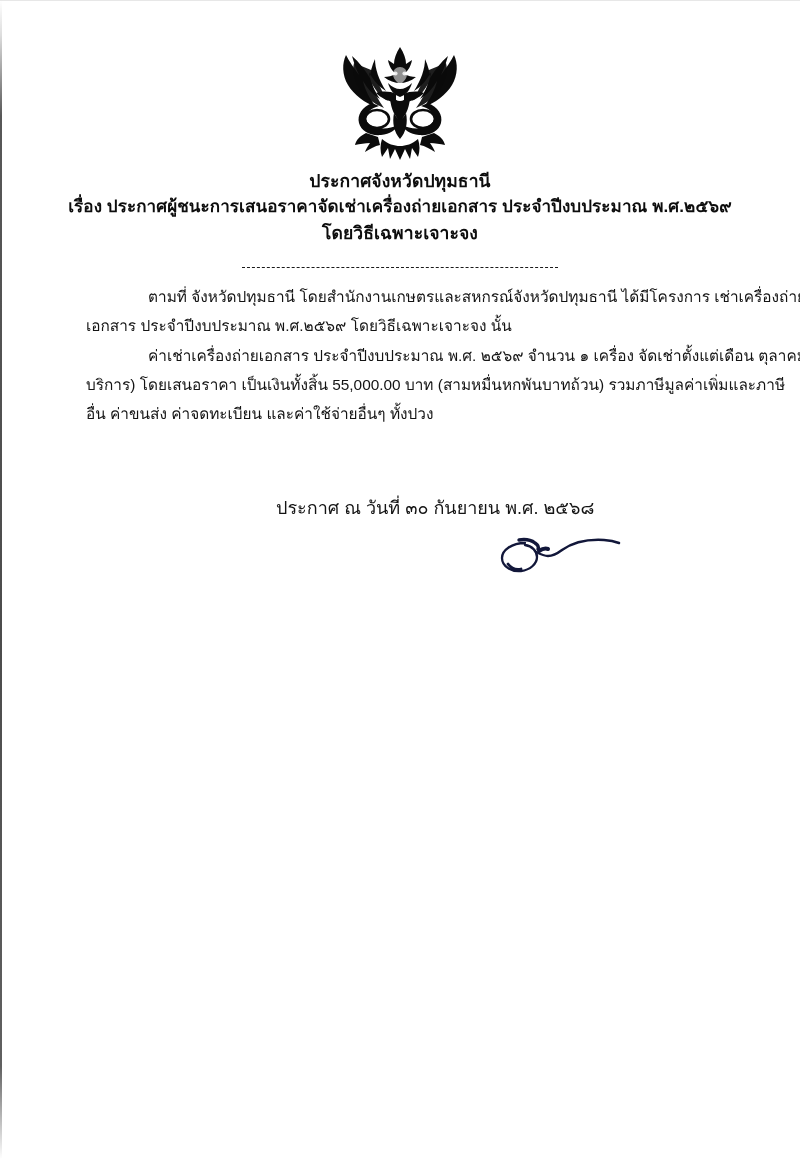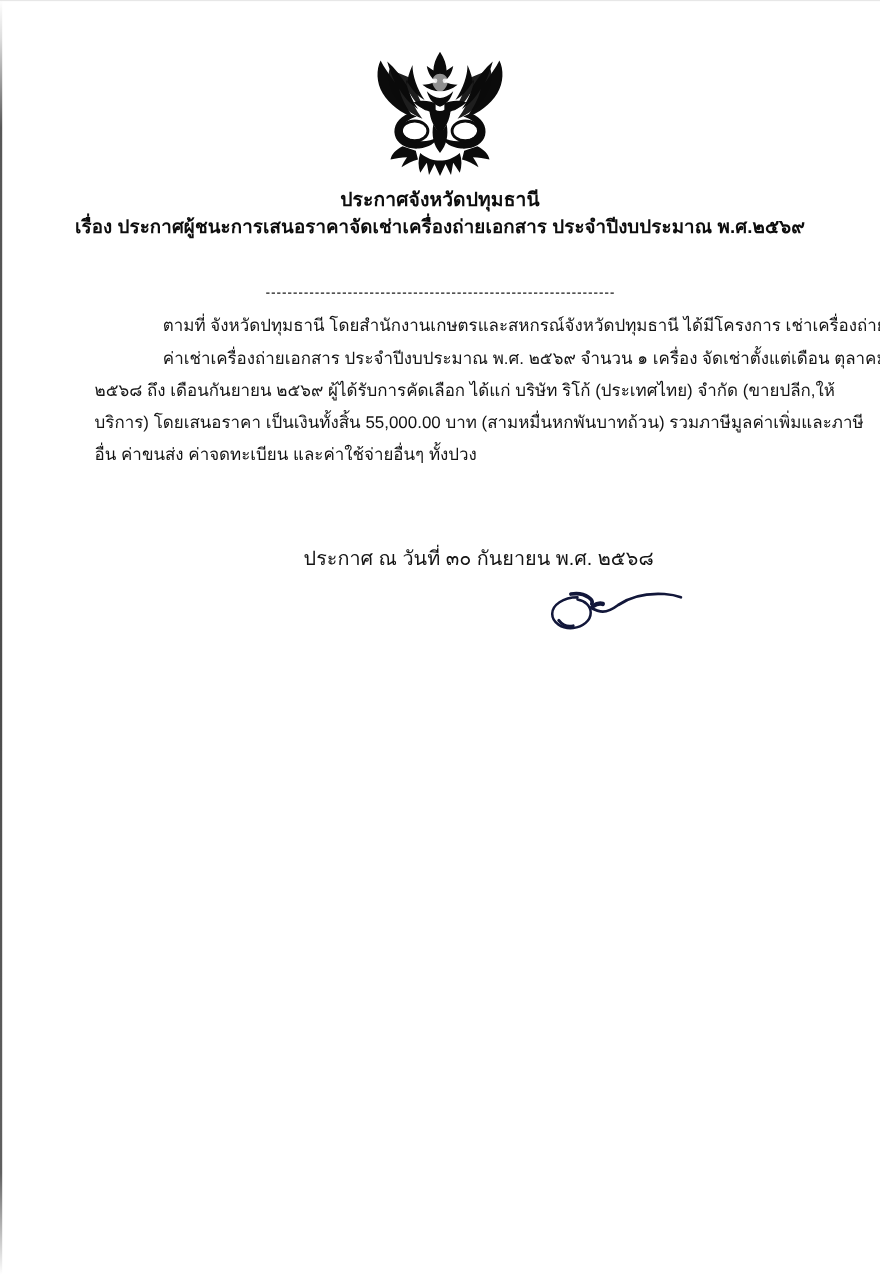--- a/index.html
+++ b/index.html
@@ -208,35 +208,36 @@
         <path d="M50 106 C48 112 48 118 50 124 L56 115 L58 126 L63 116 L68 127
                  L73 116 L78 126 L80 115 L86 124 C88 118 88 112 86 106
                  C80 111 74 113 68 113 C62 113 56 111 50 106 Z"></path>
       </g>
     </svg>
   </div>
 
   <div class="title-block">
     <div class="title-line">ประกาศจังหวัดปทุมธานี</div>
     <div class="title-line t2">เรื่อง ประกาศผู้ชนะการเสนอราคาจัดเช่าเครื่องถ่ายเอกสาร ประจำปีงบประมาณ พ.ศ.๒๕๖๙</div>
+    <div class="title-line">โดยวิธีเฉพาะเจาะจง</div>
   </div>
 
   <div class="rule-wrap">
     <span class="rule"></span>
   </div>
 
   <div class="body-block">
 
     <p class="para">
       <span class="ln"><span class="indent"></span><span>ตามที่ จังหวัดปทุมธานี โดยสำนักงานเกษตรและสหกรณ์จังหวัดปทุมธานี  ได้มีโครงการ เช่าเครื่องถ่าย</span></span>
+      <span class="ln">เอกสาร ประจำปีงบประมาณ พ.ศ.๒๕๖๙ โดยวิธีเฉพาะเจาะจง  นั้น</span>
     </p>
 
     <p class="para">
       <span class="ln"><span class="indent"></span><span>ค่าเช่าเครื่องถ่ายเอกสาร ประจำปีงบประมาณ พ.ศ. ๒๕๖๙ จำนวน ๑ เครื่อง จัดเช่าตั้งแต่เดือน ตุลาคม</span></span>
-      <span class="ln">๒๕๖๘ ถึง เดือนกันยายน ๒๕๖๙  ผู้ได้รับการคัดเลือก ได้แก่ บริษัท ริโก้ (ประเทศไทย) จำกัด (ขายปลีก,ให้</span>
       <span class="ln">บริการ) โดยเสนอราคา เป็นเงินทั้งสิ้น 55,000.00 บาท    (สามหมื่นหกพันบาทถ้วน) รวมภาษีมูลค่าเพิ่มและภาษี</span>
       <span class="ln">อื่น ค่าขนส่ง ค่าจดทะเบียน และค่าใช้จ่ายอื่นๆ ทั้งปวง</span>
     </p>
 
   </div>
 
   <div class="date-line">ประกาศ ณ วันที่  ๓๐ กันยายน พ.ศ. ๒๕๖๘</div>
 
   <div class="sig-mark">
     <svg viewBox="0 0 130 46" xmlns="http://www.w3.org/2000/svg" aria-hidden="true">

